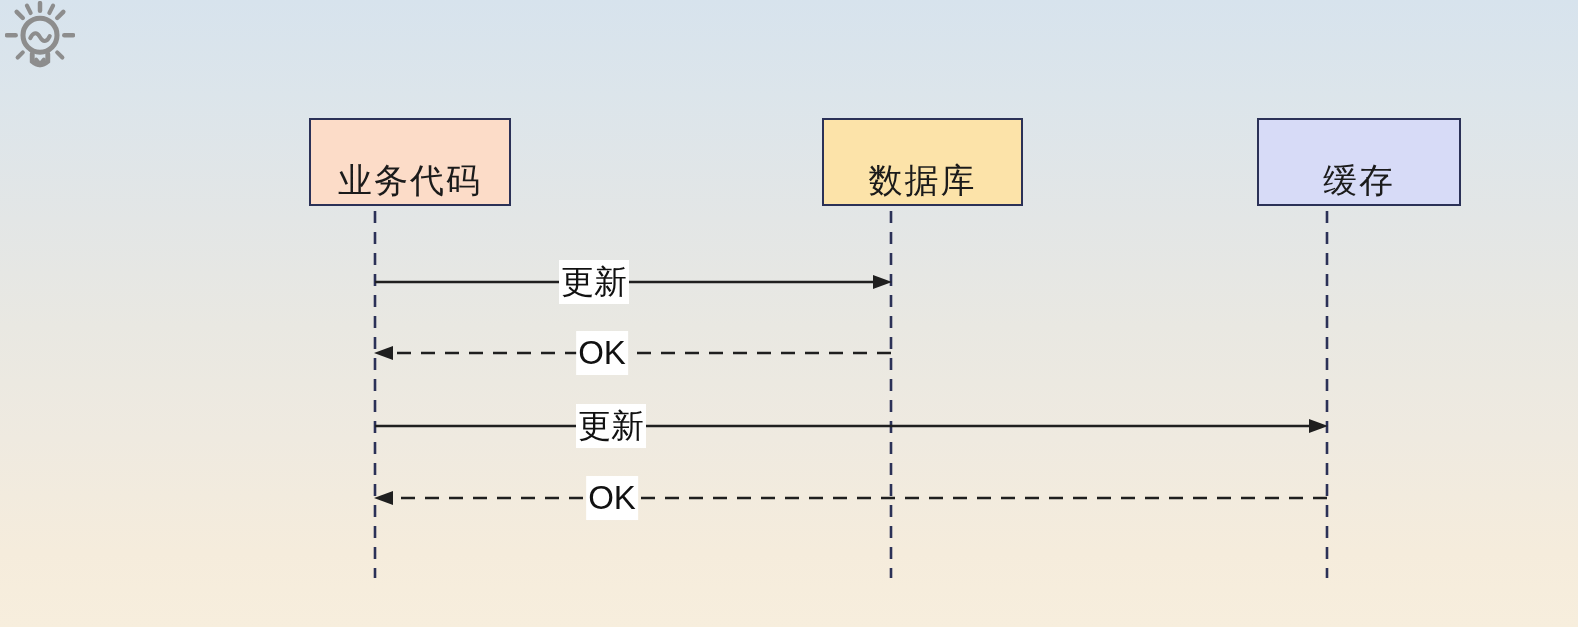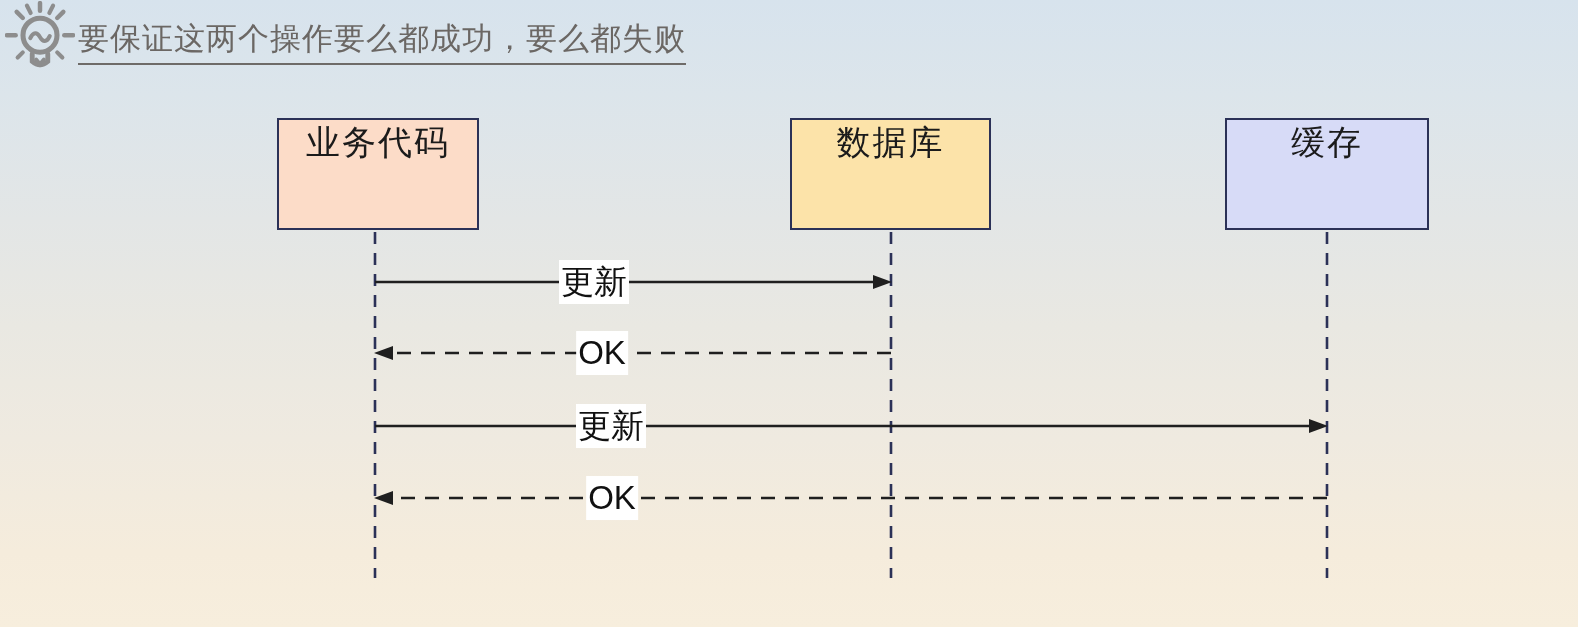--- a/index.html
+++ b/index.html
@@ -17,26 +17,27 @@
   .title{
     position:absolute;left:78px;top:20px;
     font-size:31px;letter-spacing:1px;line-height:1.2;
     color:#6b6764;
     border-bottom:2px solid #6e6b68;
     padding-bottom:6px;
     white-space:nowrap;
   }
   
   .actor{
-    position:absolute;top:118px;height:112px;
+    position:absolute;top:118px;height:88px;
     box-sizing:border-box;
     border:2.4px solid #2b3157;
-    display:flex;align-items:flex-start;justify-content:center;
+    display:flex;align-items:flex-end;justify-content:center;
     font-size:34px;color:#1b1b1b;
     letter-spacing:2px;
+    margin-left:32px;
   }
   .actor-business{left:277px;width:202px;background:#fcdcc8;}
   .actor-database{left:790px;width:201px;background:#fce3a9;}
   .actor-cache{left:1225px;width:204px;background:#d7dbf7;}
   
   .wires{position:absolute;left:0;top:0;width:1578px;height:627px;}
   .lifeline{stroke:#2b3157;stroke-width:2.6;stroke-dasharray:12 9;fill:none;}
   .msg-line{stroke:#1f1f1f;stroke-width:2.4;fill:none;}
   .msg-line.dashed{stroke-dasharray:14 10;}
   .arrowhead{fill:#1f1f1f;stroke:none;}
@@ -66,21 +67,20 @@
       <path d="M53.7 16.3 L60 10" stroke-width="4.6"></path>
       <path d="M18.3 16.3 L12 10" stroke-width="4.6"></path>
       <path d="M61 34 L70 34" stroke-width="4.6"></path>
       <path d="M11 34 L2 34" stroke-width="4.6"></path>
       <path d="M45.6 11.2 L49.5 3.5" stroke-width="4.2"></path>
       <path d="M26.4 11.2 L22.5 3.5" stroke-width="4.2"></path>
       <path d="M18.3 51.7 L13 57" stroke-width="4.2"></path>
       <path d="M53.7 51.7 L59 57" stroke-width="4.2"></path>
     </g>
   </svg>
-  <span class="title">要保证这两个操作要么都成功，要么都失败</span>
 
   <svg class="wires" viewBox="0 0 1578 627">
     <line class="lifeline" x1="375" y1="211" x2="375" y2="578"></line>
     <line class="lifeline" x1="891" y1="211" x2="891" y2="578"></line>
     <line class="lifeline" x1="1327" y1="211" x2="1327" y2="578"></line>
 
     <line class="msg-line" x1="375" y1="282" x2="875" y2="282"></line>
     <polygon class="arrowhead" points="892,282 873,275 873,289"></polygon>
 
     <line class="msg-line dashed" x1="891" y1="353" x2="393" y2="353"></line>

